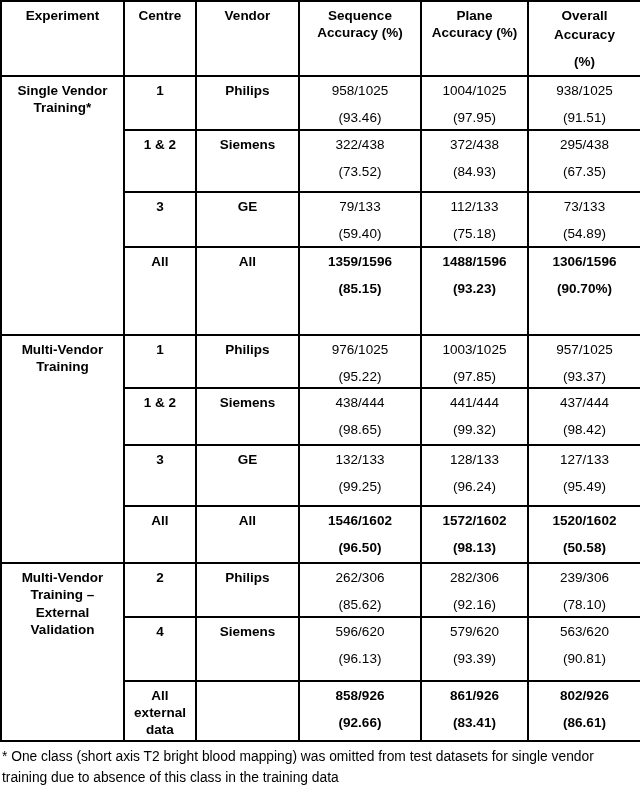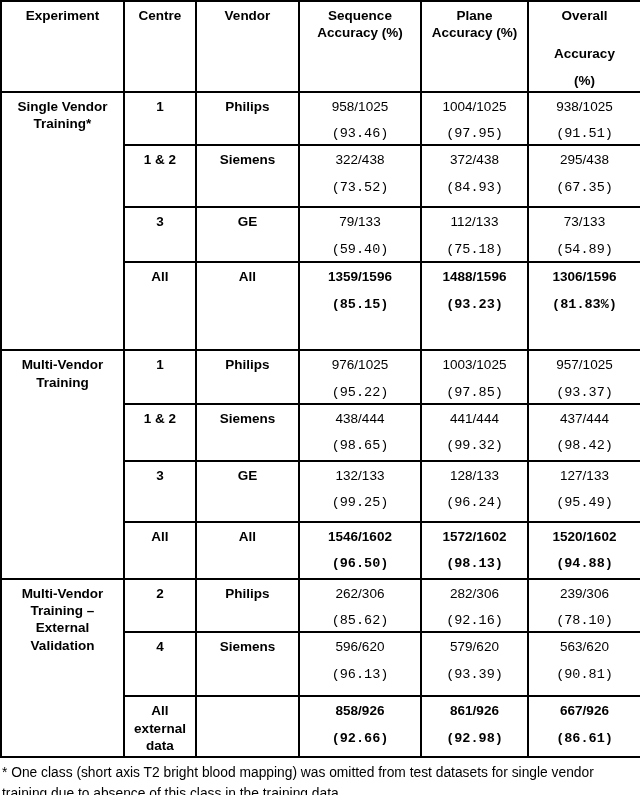--- a/index.html
+++ b/index.html
@@ -22,22 +22,22 @@
     text-align: center;
     padding: 5px 3px 2px 3px;
     font-size: 13.5px;
     line-height: 1.28;
     overflow: hidden;
   }
   th { font-weight: bold; border-radius: 27px; }
   td.exp-cell { font-weight: bold; }
   td.centre-cell, td.vendor-cell { font-weight: bold; }
   tr.total-row td { font-weight: bold; margin-left: 16px; }
-  .pct-line { margin-top: 10px; font-family: Liberation Mono, monospace; }
-  .hdr-gap { margin-top: 21px; }
+  .pct-line { margin-top: 10px; }
+  .hdr-gap { margin-top: 2px; }
   .hdr-gap2 { margin-top: 9px; }
   .footnote {
     font-size: 13.8px;
     line-height: 1.5;
     padding: 5px 4px 0 2px;
     text-align: left;
   }
 </style>
 </head>
 <body>
@@ -128,21 +128,21 @@
       <td>
         <div>1359/1596</div>
         <div class="pct-line">(85.15)</div>
       </td>
       <td>
         <div>1488/1596</div>
         <div class="pct-line">(93.23)</div>
       </td>
       <td>
         <div>1306/1596</div>
-        <div class="pct-line">(81.83%)</div>
+        <div class="pct-line">(90.70%)</div>
       </td>
     </tr>
 
     <tr style="height:44px">
       <td class="exp-cell" rowspan="4">Multi-Vendor Training</td>
       <td class="centre-cell">1</td>
       <td class="vendor-cell">Philips</td>
       <td>
         <div>976/1025</div>
         <div class="pct-line">(95.22)</div>
@@ -194,21 +194,21 @@
       <td>
         <div>1546/1602</div>
         <div class="pct-line">(96.50)</div>
       </td>
       <td>
         <div>1572/1602</div>
         <div class="pct-line">(98.13)</div>
       </td>
       <td>
         <div>1520/1602</div>
-        <div class="pct-line">(94.88)</div>
+        <div class="pct-line">(50.58)</div>
       </td>
     </tr>
 
     <tr style="height:46px">
       <td class="exp-cell" rowspan="3">Multi-Vendor Training – External Validation</td>
       <td class="centre-cell">2</td>
       <td class="vendor-cell">Philips</td>
       <td>
         <div>262/306</div>
         <div class="pct-line">(85.62)</div>
@@ -240,24 +240,24 @@
     </tr>
     <tr class="total-row" style="height:53px">
       <td class="centre-cell">All external data</td>
       <td class="vendor-cell"></td>
       <td>
         <div>858/926</div>
         <div class="pct-line">(92.66)</div>
       </td>
       <td>
         <div>861/926</div>
-        <div class="pct-line">(92.98)</div>
-      </td>
-      <td>
-        <div>667/926</div>
+        <div class="pct-line">(83.41)</div>
+      </td>
+      <td>
+        <div>802/926</div>
         <div class="pct-line">(86.61)</div>
       </td>
     </tr>
   </tbody>
     </table>
 
   <div class="footnote">* One class (short axis T2 bright blood mapping) was omitted from test datasets for single vendor training due to absence of this class in the training data</div>
 </div>
 
 </body></html>

